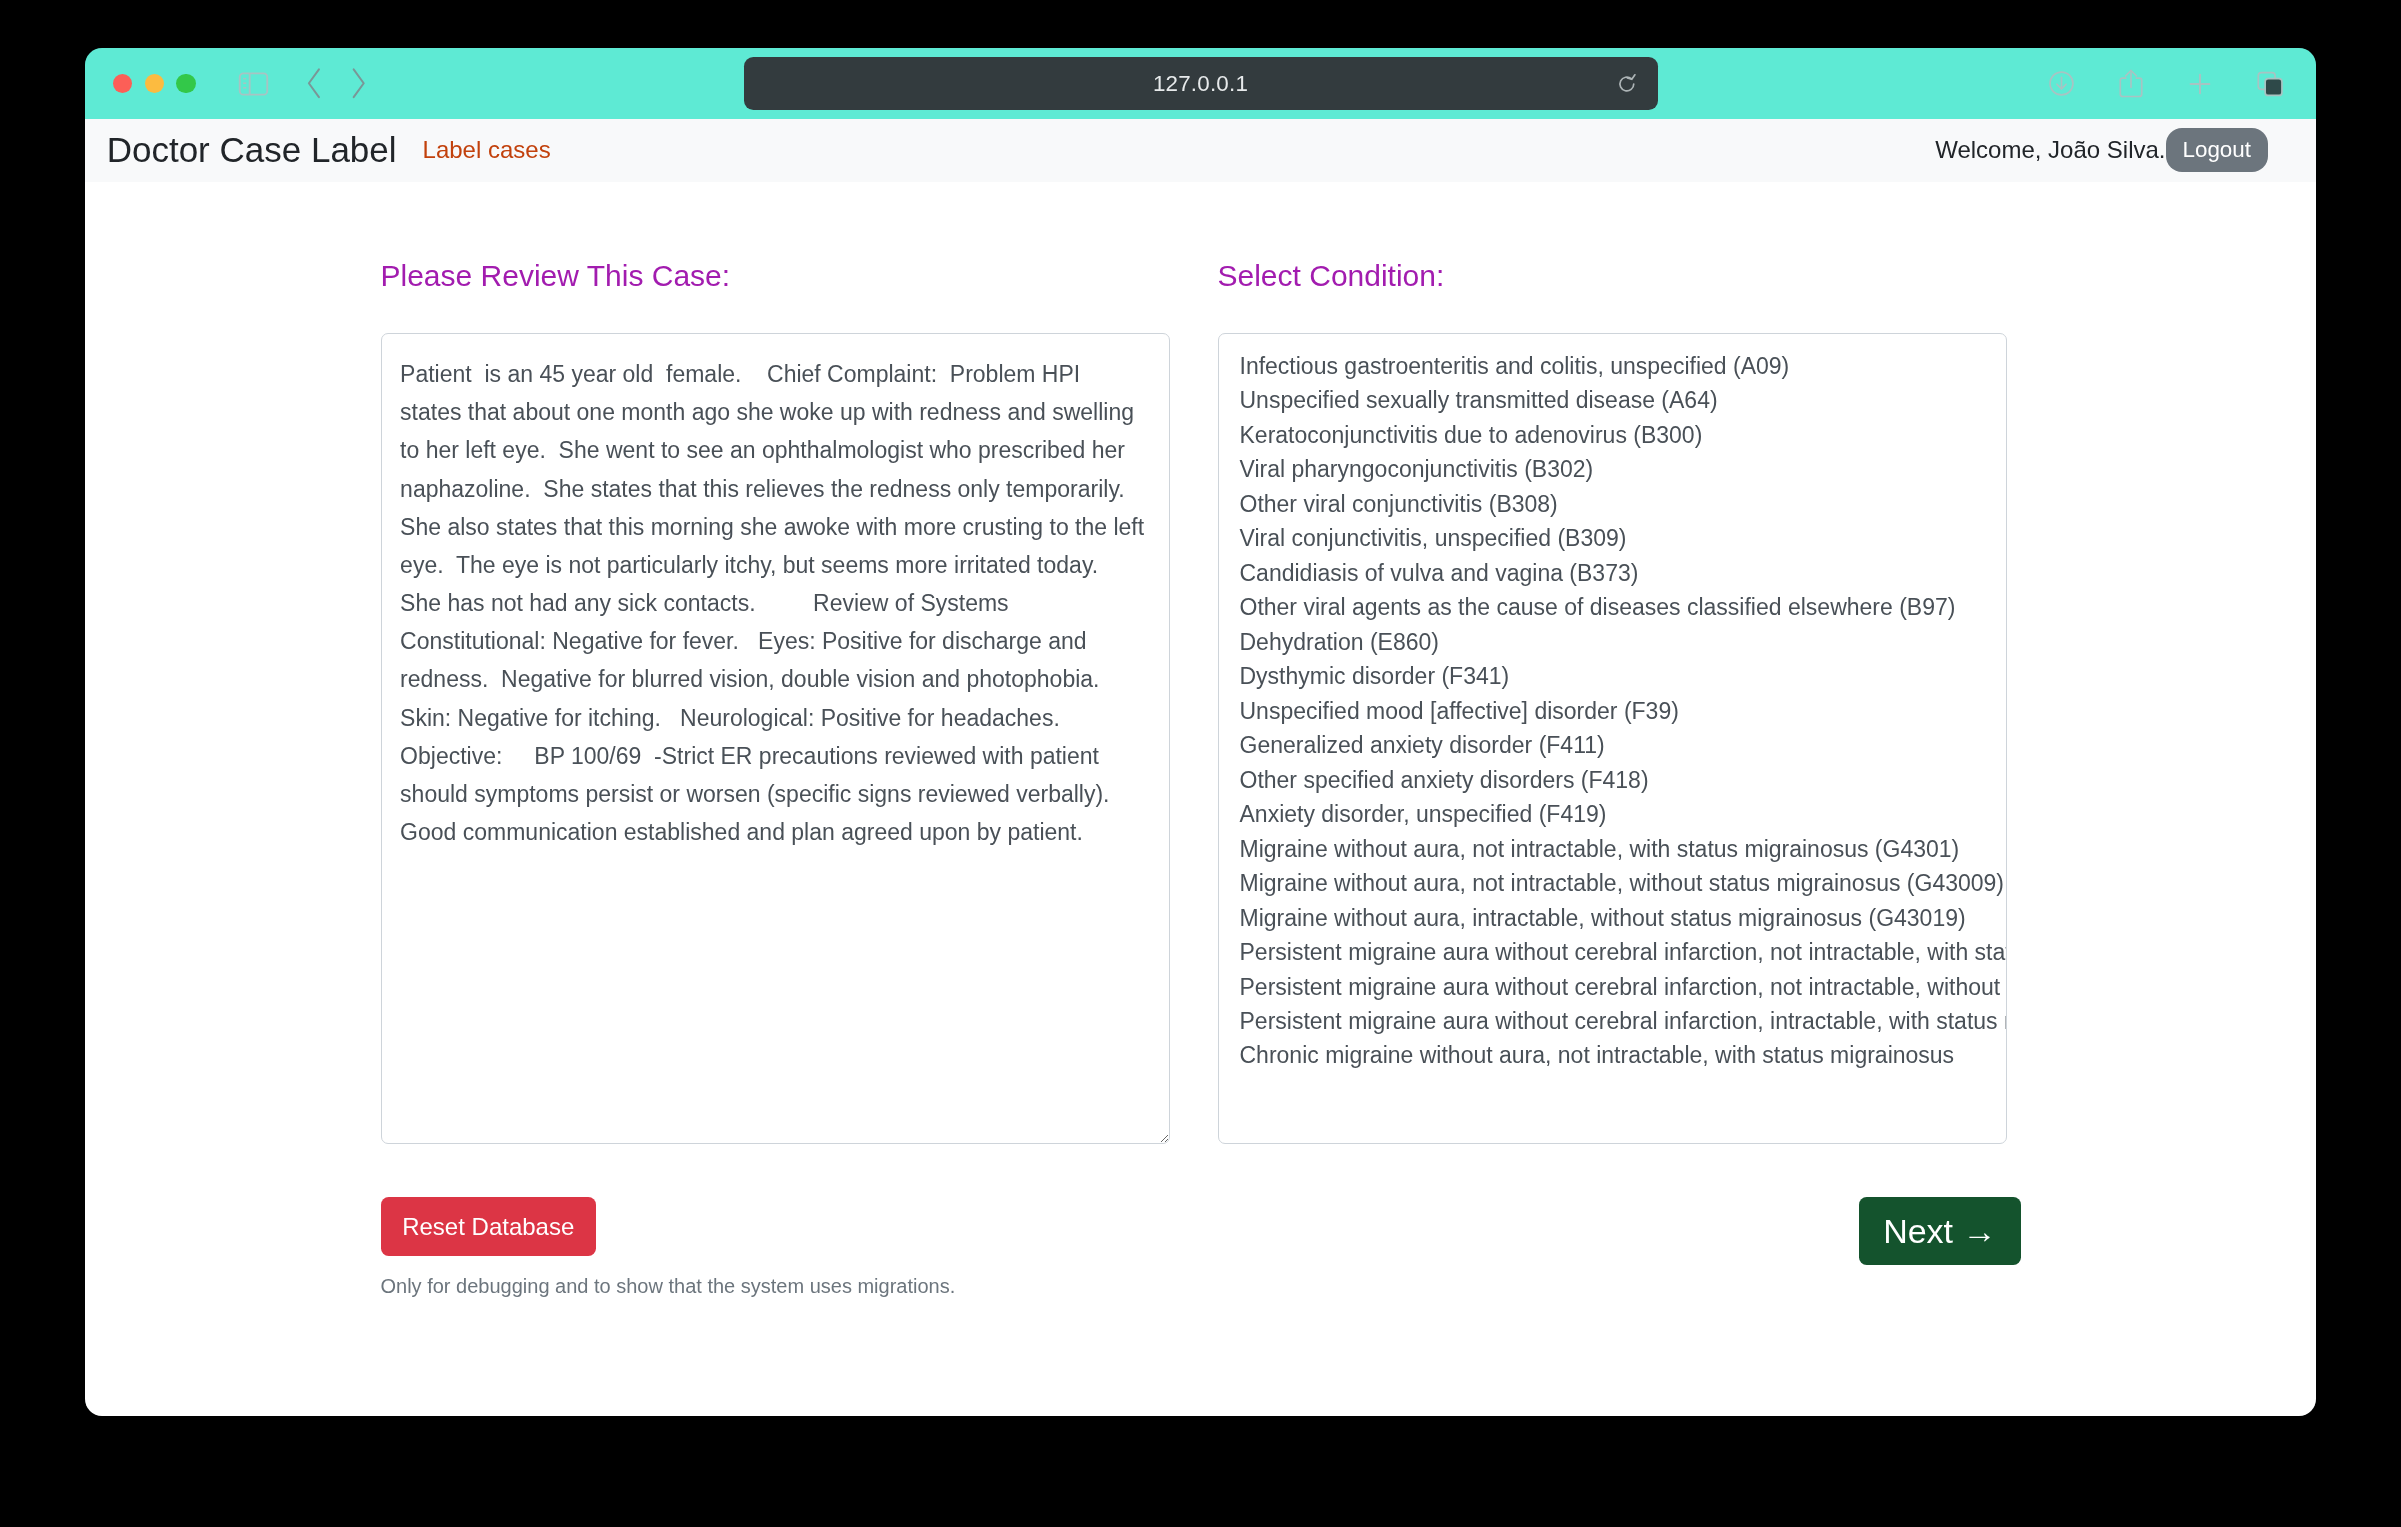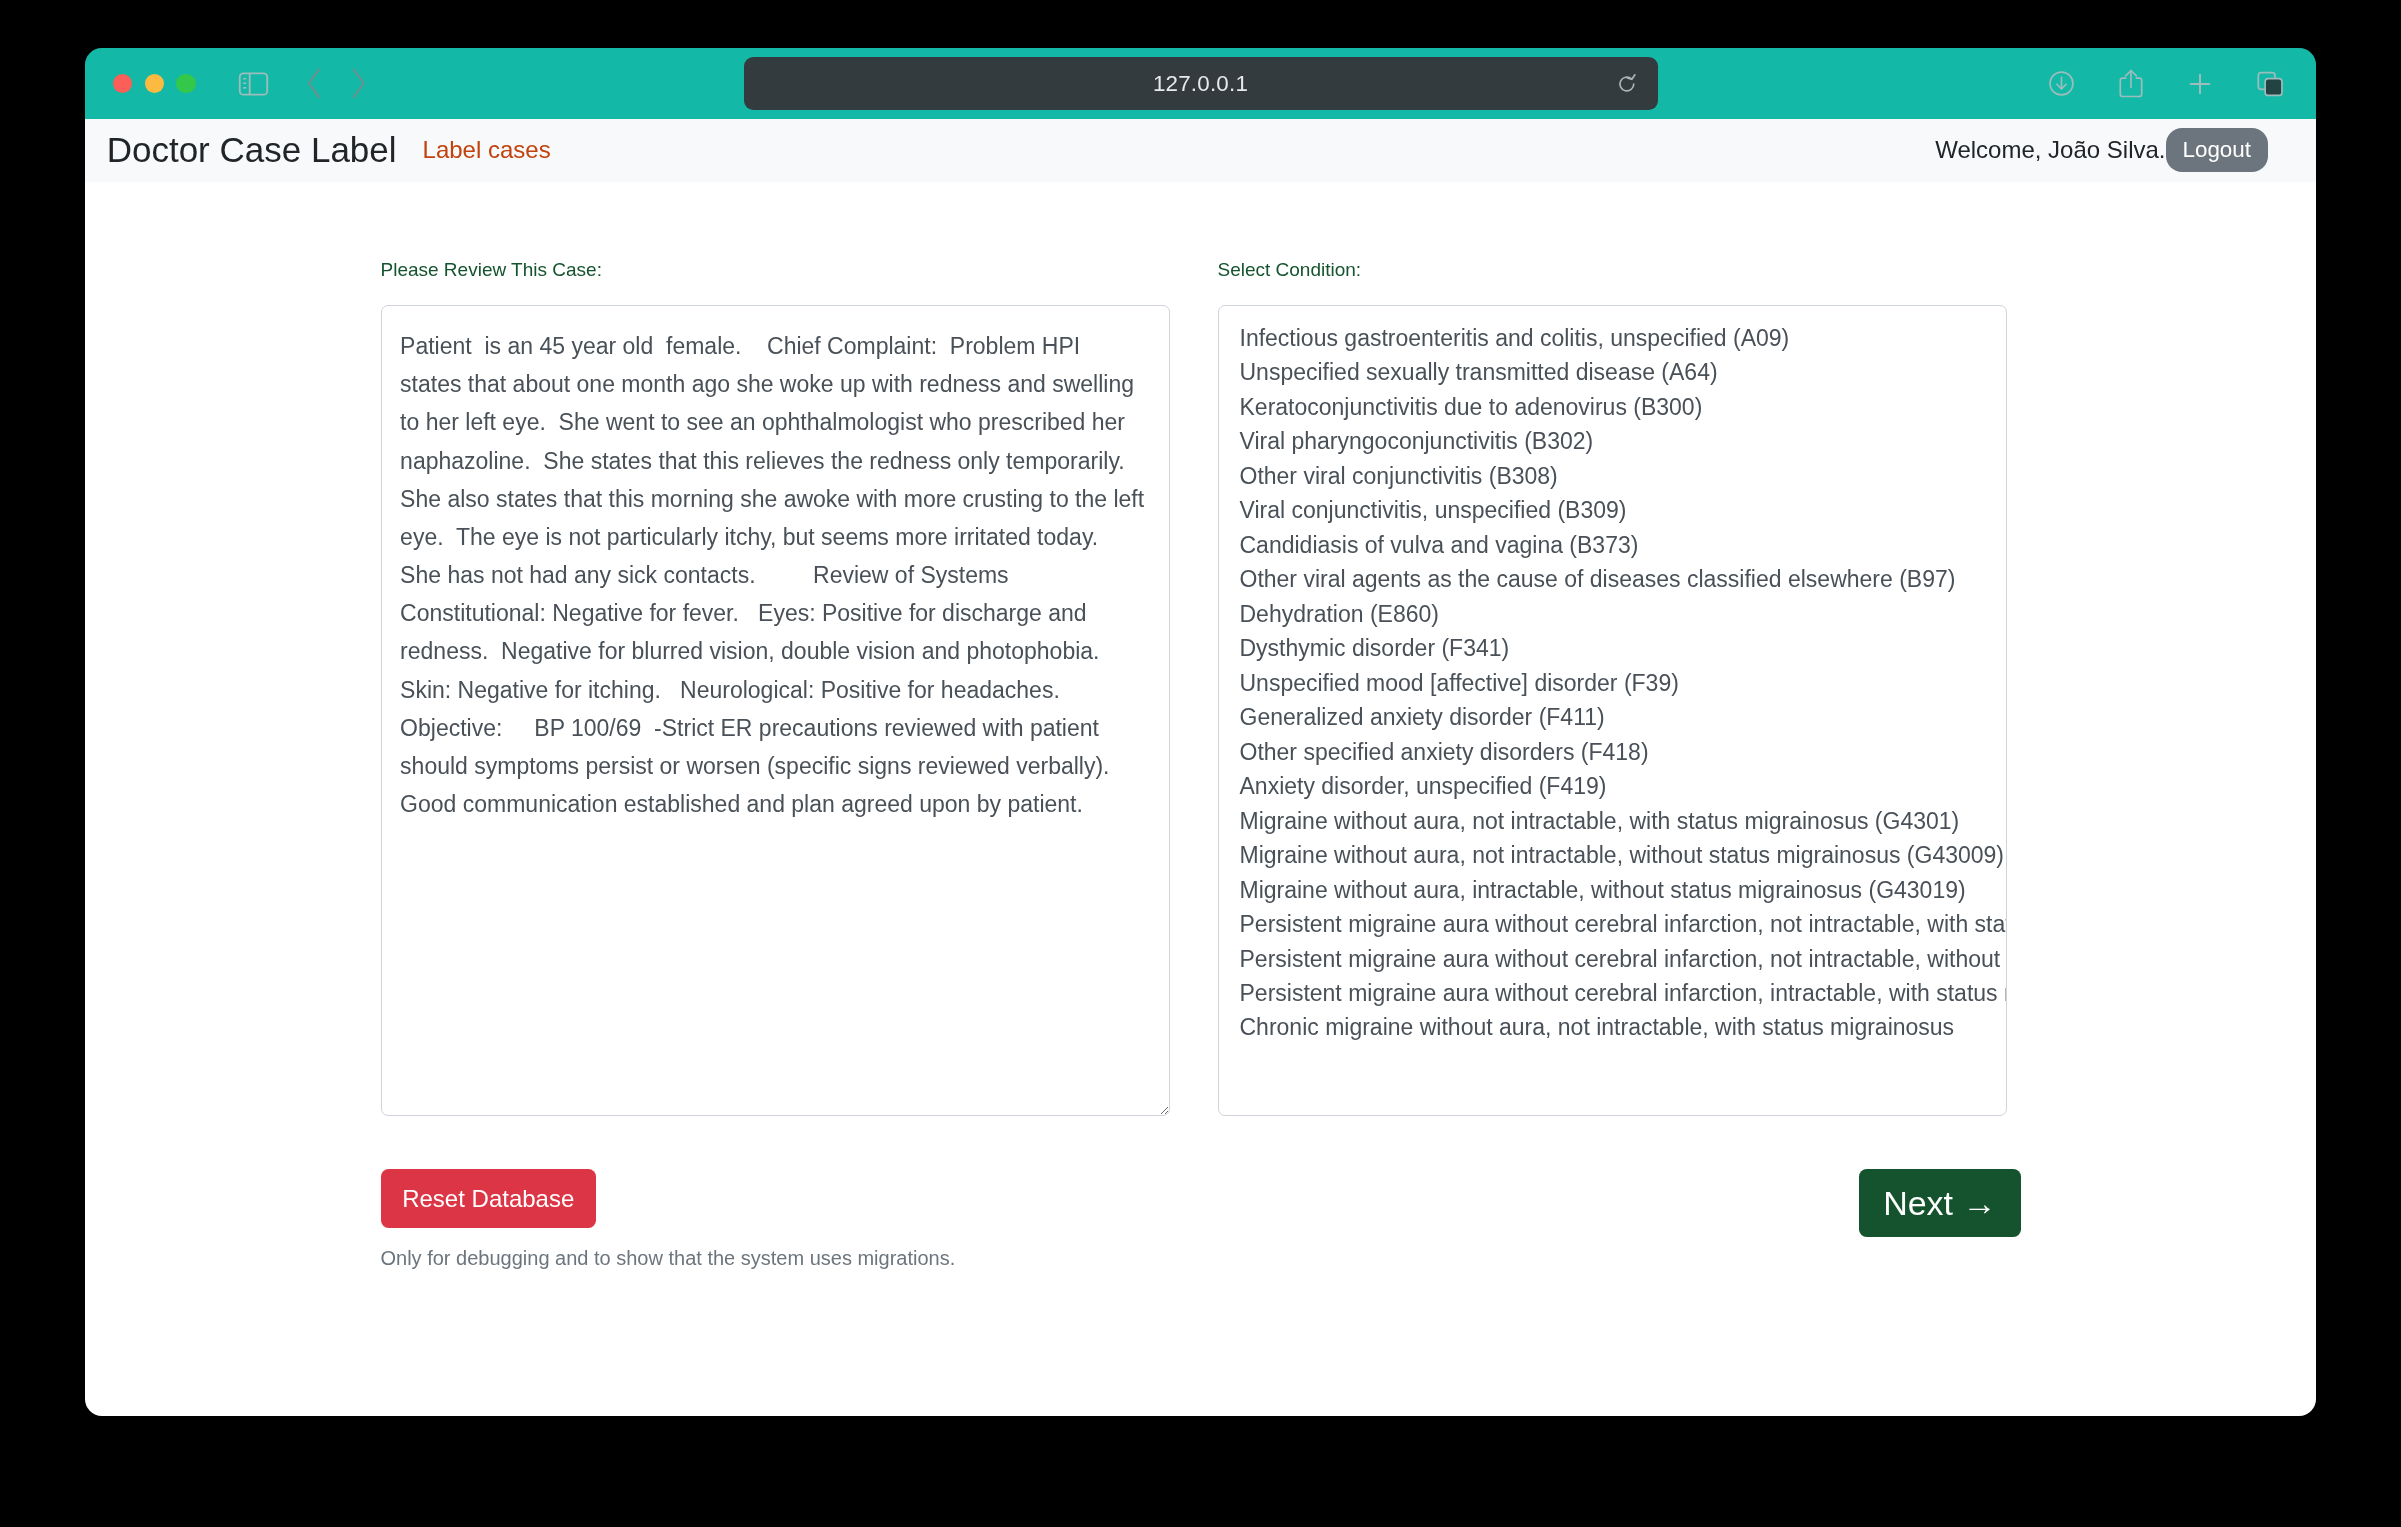--- a/index.html
+++ b/index.html
@@ -23,21 +23,21 @@
     border-radius: 17px;
     overflow: hidden;
     box-shadow: 0 7.7px 39px rgba(0,0,0,0.55);
   }
 
   .titlebar {
     height: 71px;
     display: flex;
     align-items: center;
     padding: 0 28px;
-    background: #14b8a6;
+    background: #5eead4;
     position: relative;
   }
 
   .traffic-lights { display: flex; align-items: center; gap: 12.4px; }
   .tl { width: 19.3px; height: 19.3px; border-radius: 50%; display: block; }
   .tl.red { background: #fc5f57; }
   .tl.yellow { background: #fcbb40; }
   .tl.green { background: #33c849; }
 
   .chrome-icon {
@@ -142,23 +142,23 @@
     justify-content: center;
   }
   .cols {
     display: flex;
     gap: 48px;
     width: 1640px;
   }
   .col { width: 789px; }
 
   .field-label {
-    font-size: 19px;
-    color: #14532d;
-    margin-bottom: 24px;
+    font-size: 30px;
+    color: #a21caf;
+    margin-bottom: 40px;
     display: block;
   }
 
   .case-textarea {
     width: 789px;
     height: 811px;
     border: 0.8px solid #ced4da;
     border-radius: 7px;
     padding: 21px 21px 21px 18.6px;
     font-family: inherit;

